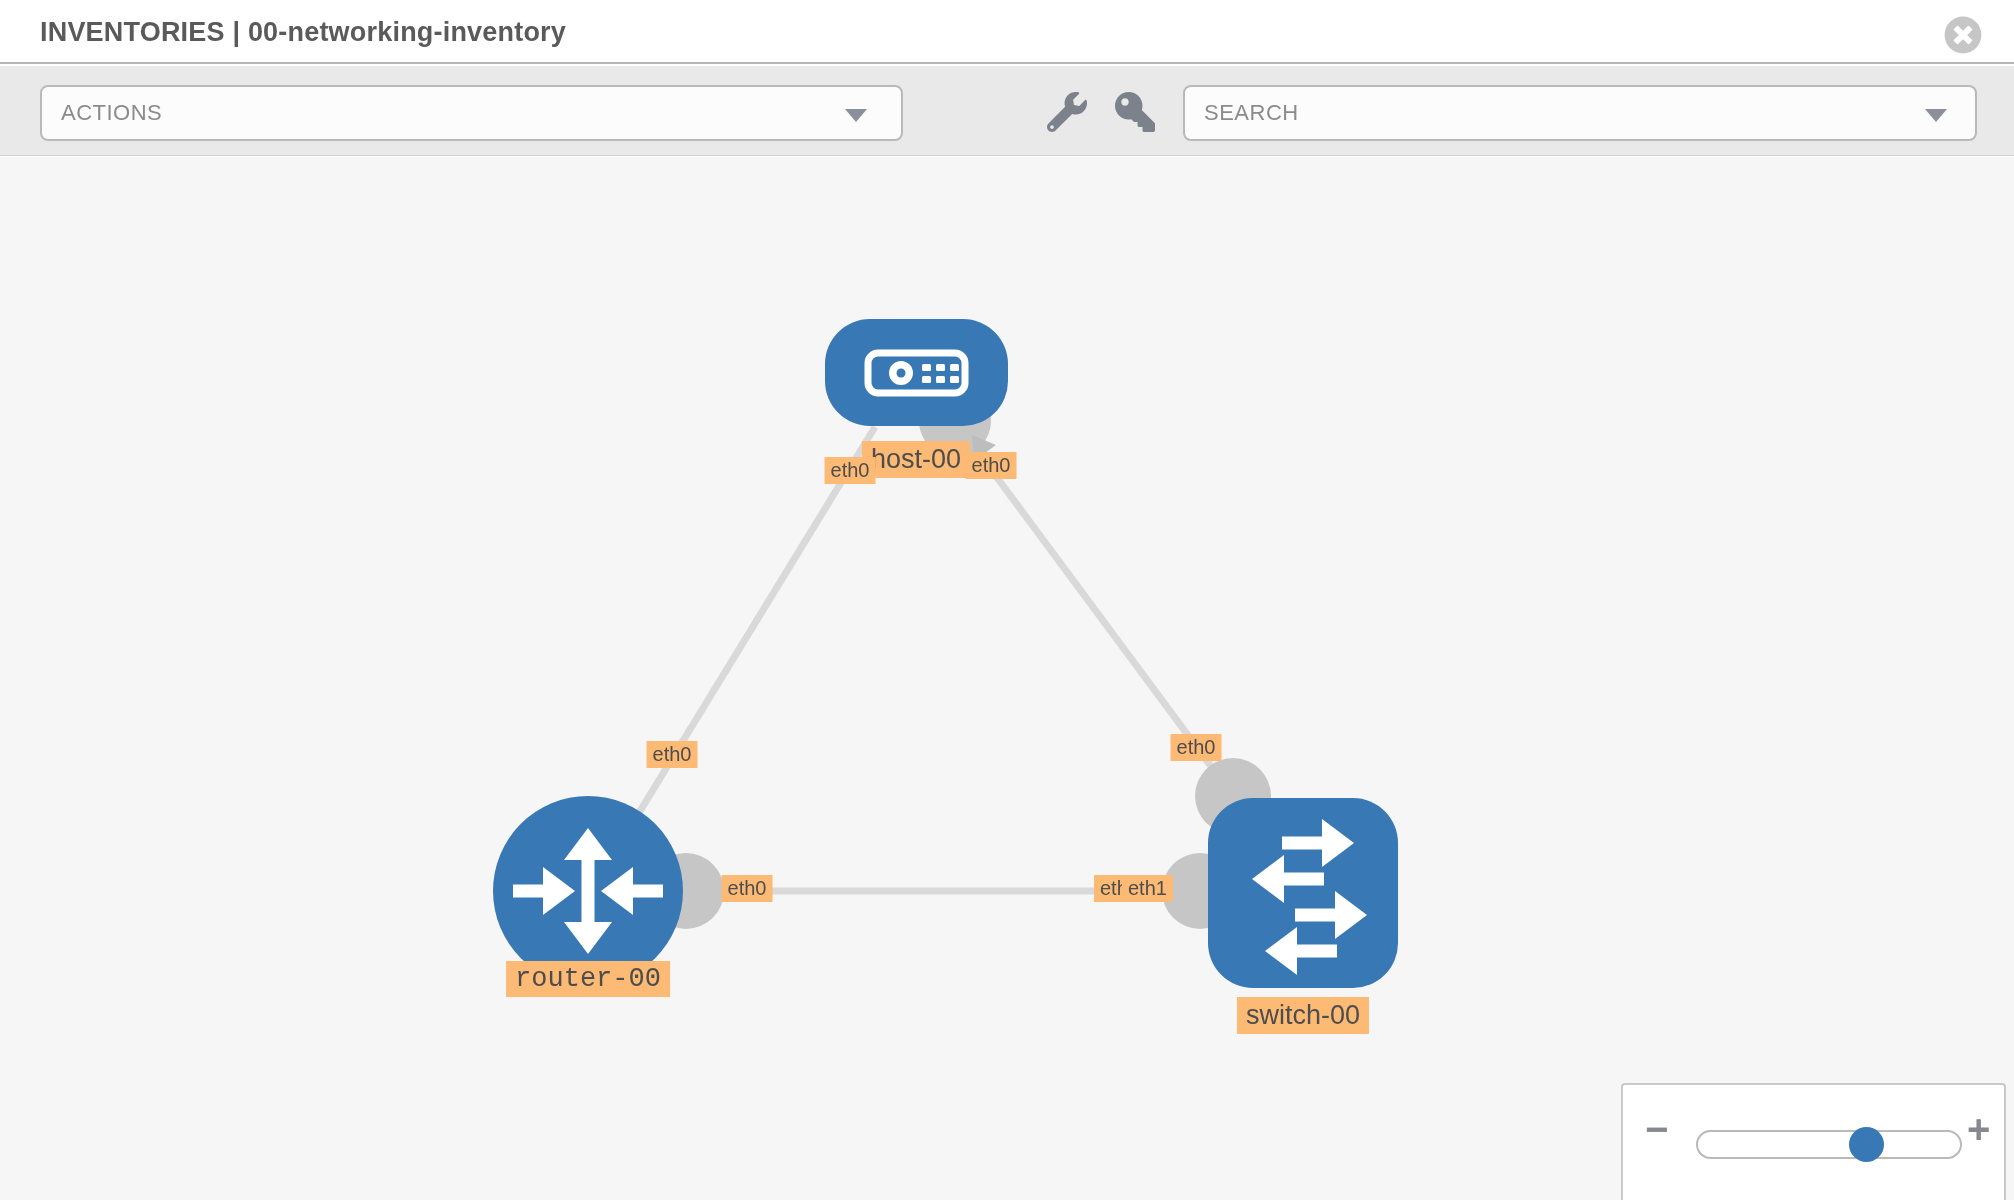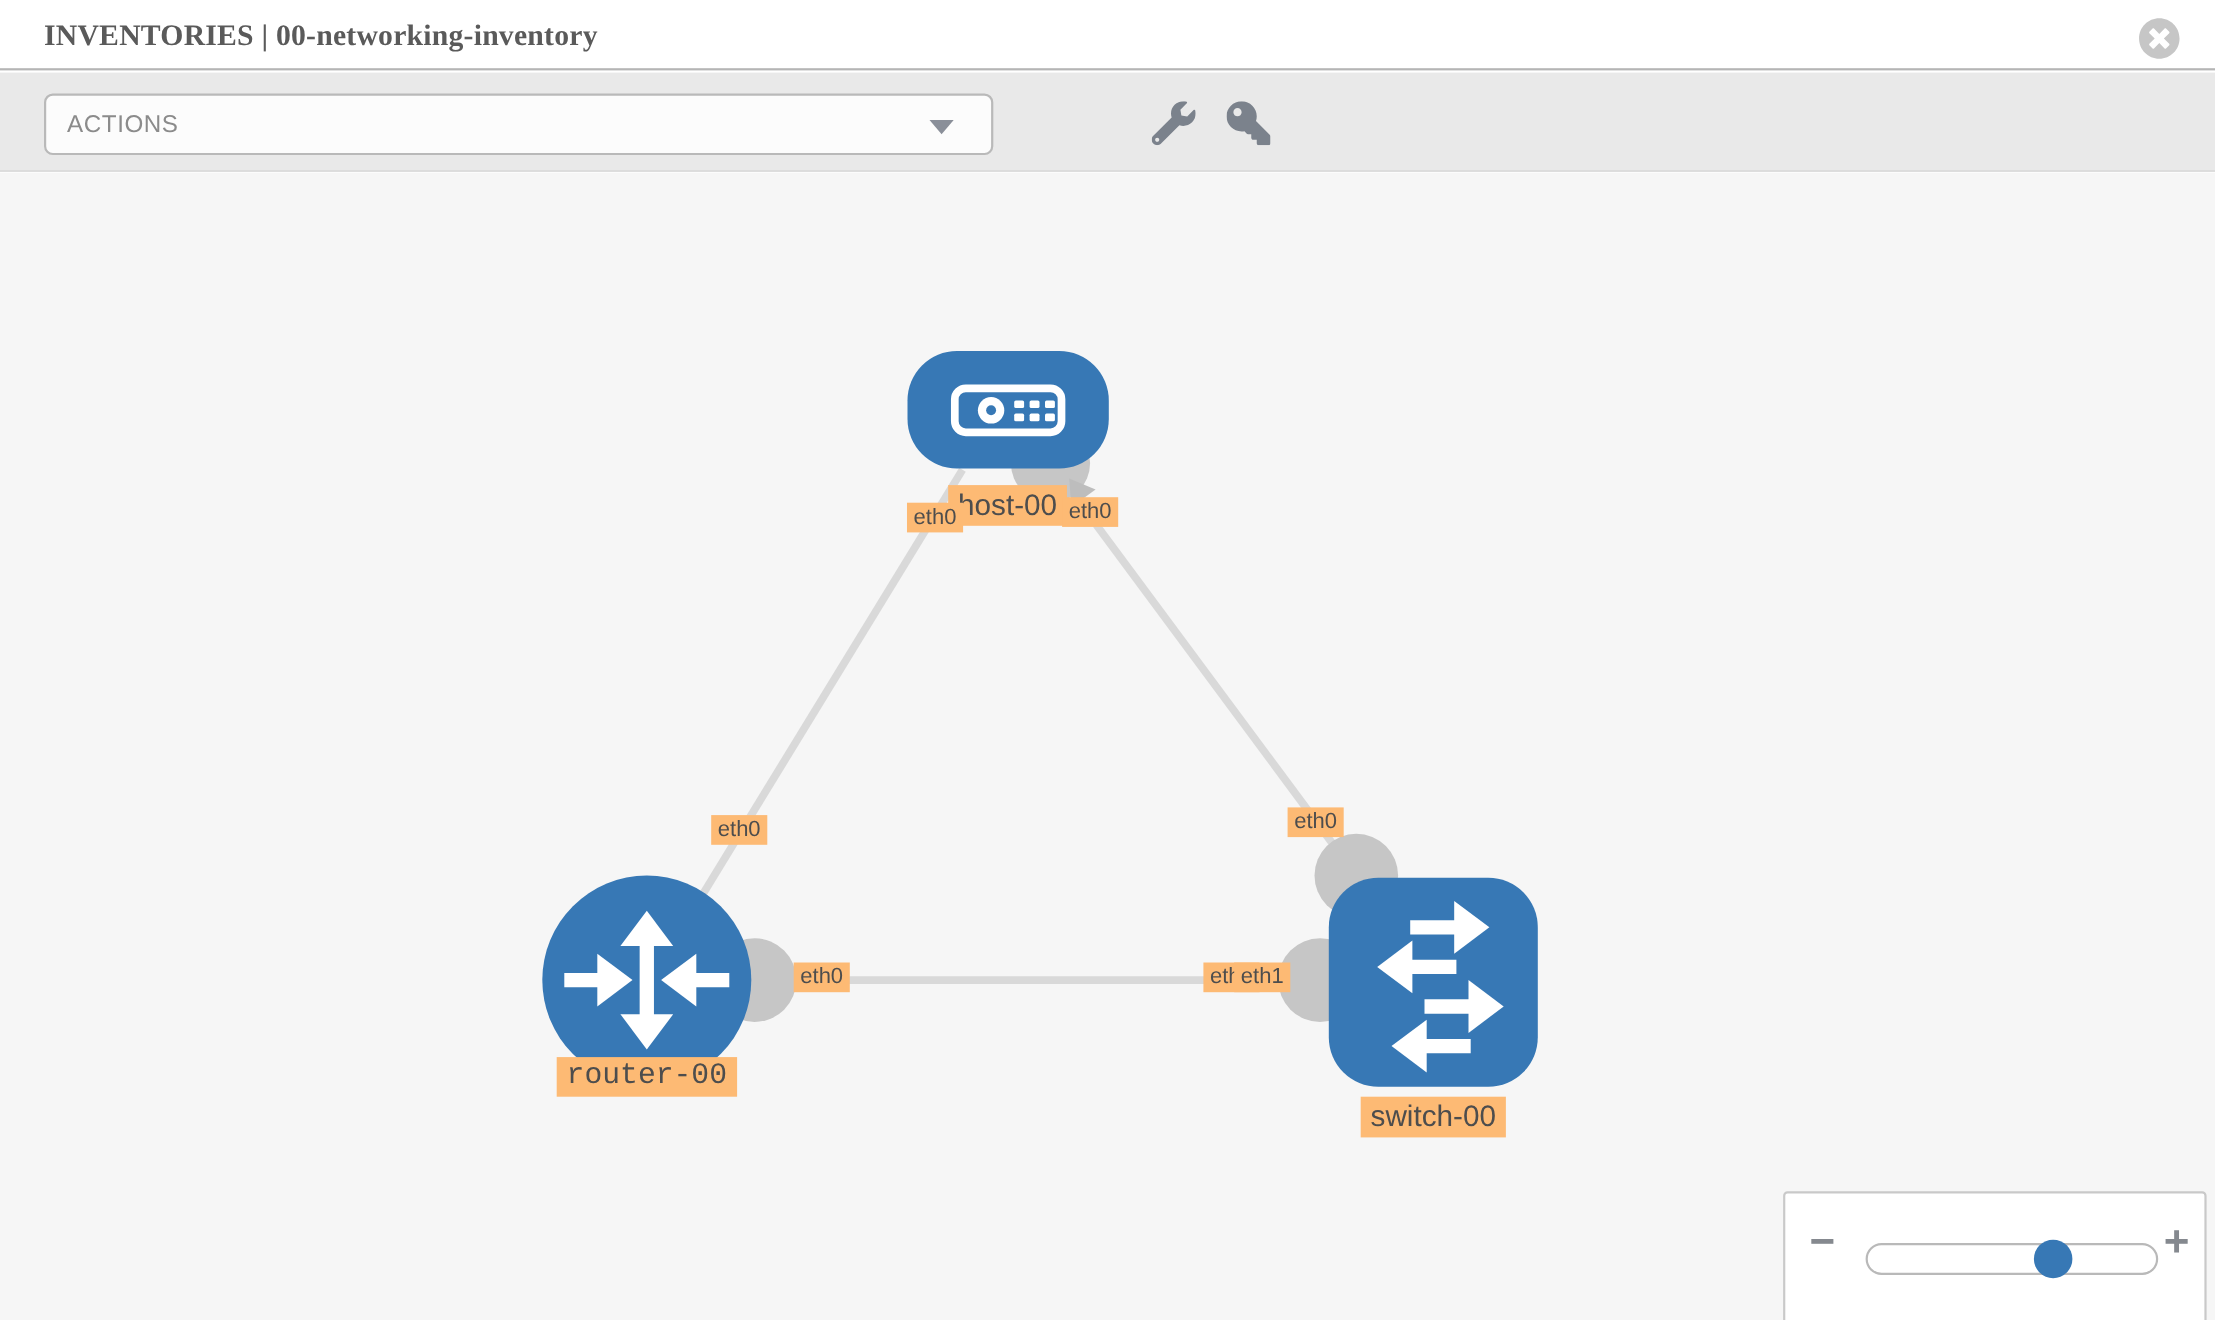--- a/index.html
+++ b/index.html
@@ -6,21 +6,21 @@
   html, body { width: 2014px; height: 1200px; overflow: hidden; background: #fff; }
   body { font-family: "Liberation Sans", "DejaVu Sans", sans-serif; position: relative; }
 
   
   .header {
     position: absolute; left: 0; top: 0; width: 2014px; height: 64px;
     background: #ffffff; border-bottom: 2px solid #b5b5b5;
   }
   .page-title {
     position: absolute; left: 40px; top: 17px;
-    font-size: 27px; font-weight: bold; color: #5a5a5a; letter-spacing: 0.2px; font-family: Liberation Serif, serif;
+    font-size: 27px; font-weight: bold; color: #5a5a5a; letter-spacing: 0.2px;
   }
   .close-btn {
     position: absolute; left: 1944px; top: 16px; width: 38px; height: 38px;
     cursor: pointer; border: none; background: transparent;
   }
 
   
   .toolbar {
     position: absolute; left: 0; top: 66px; width: 2014px; height: 90px;
     background: #e9e9e9; border-bottom: 1px solid #cfcfcf;
@@ -118,20 +118,24 @@
   <button class="tool-icon-btn key-btn">
     <span>
       <svg width="40" height="40" viewBox="0 0 512 512">
         <g transform="scale(-1,1) translate(-512,0)">
           <path fill="#7b828c" d="M512 176.001C512 273.203 433.202 352 336 352c-11.22 0-22.19-1.062-32.827-3.069l-24.012 27.014A23.999 23.999 0 0 1 261.223 384H224v40c0 13.255-10.745 24-24 24h-40v40c0 13.255-10.745 24-24 24H24c-13.255 0-24-10.745-24-24v-78.059c0-6.365 2.529-12.47 7.029-16.971l161.802-161.802C163.108 213.814 160 195.271 160 176 160 78.798 238.797.001 335.999 0 433.488-.001 512 78.511 512 176.001zM336 128c0 26.51 21.49 48 48 48s48-21.49 48-48-21.49-48-48-48-48 21.49-48 48z"></path>
         </g>
       </svg>
     </span>
   </button>
 
+  <div class="select-box search-box">
+    <span class="sel-label">SEARCH</span>
+    <span class="caret-down"></span>
+  </div>
 </div>
 
 <div class="canvas">
   <svg class="topo-svg" width="2014" height="1043" viewBox="0 0 2014 1043">
 
     <line x1="875" y1="270" x2="615" y2="695" stroke="#d9d9d9" stroke-width="7"></line>
     <line x1="958" y1="268" x2="1233" y2="639" stroke="#d9d9d9" stroke-width="7"></line>
     <line x1="686" y1="734" x2="1200" y2="734" stroke="#d9d9d9" stroke-width="7"></line>
 
     <circle cx="955" cy="264" r="36" fill="#c6c6c6"></circle>

